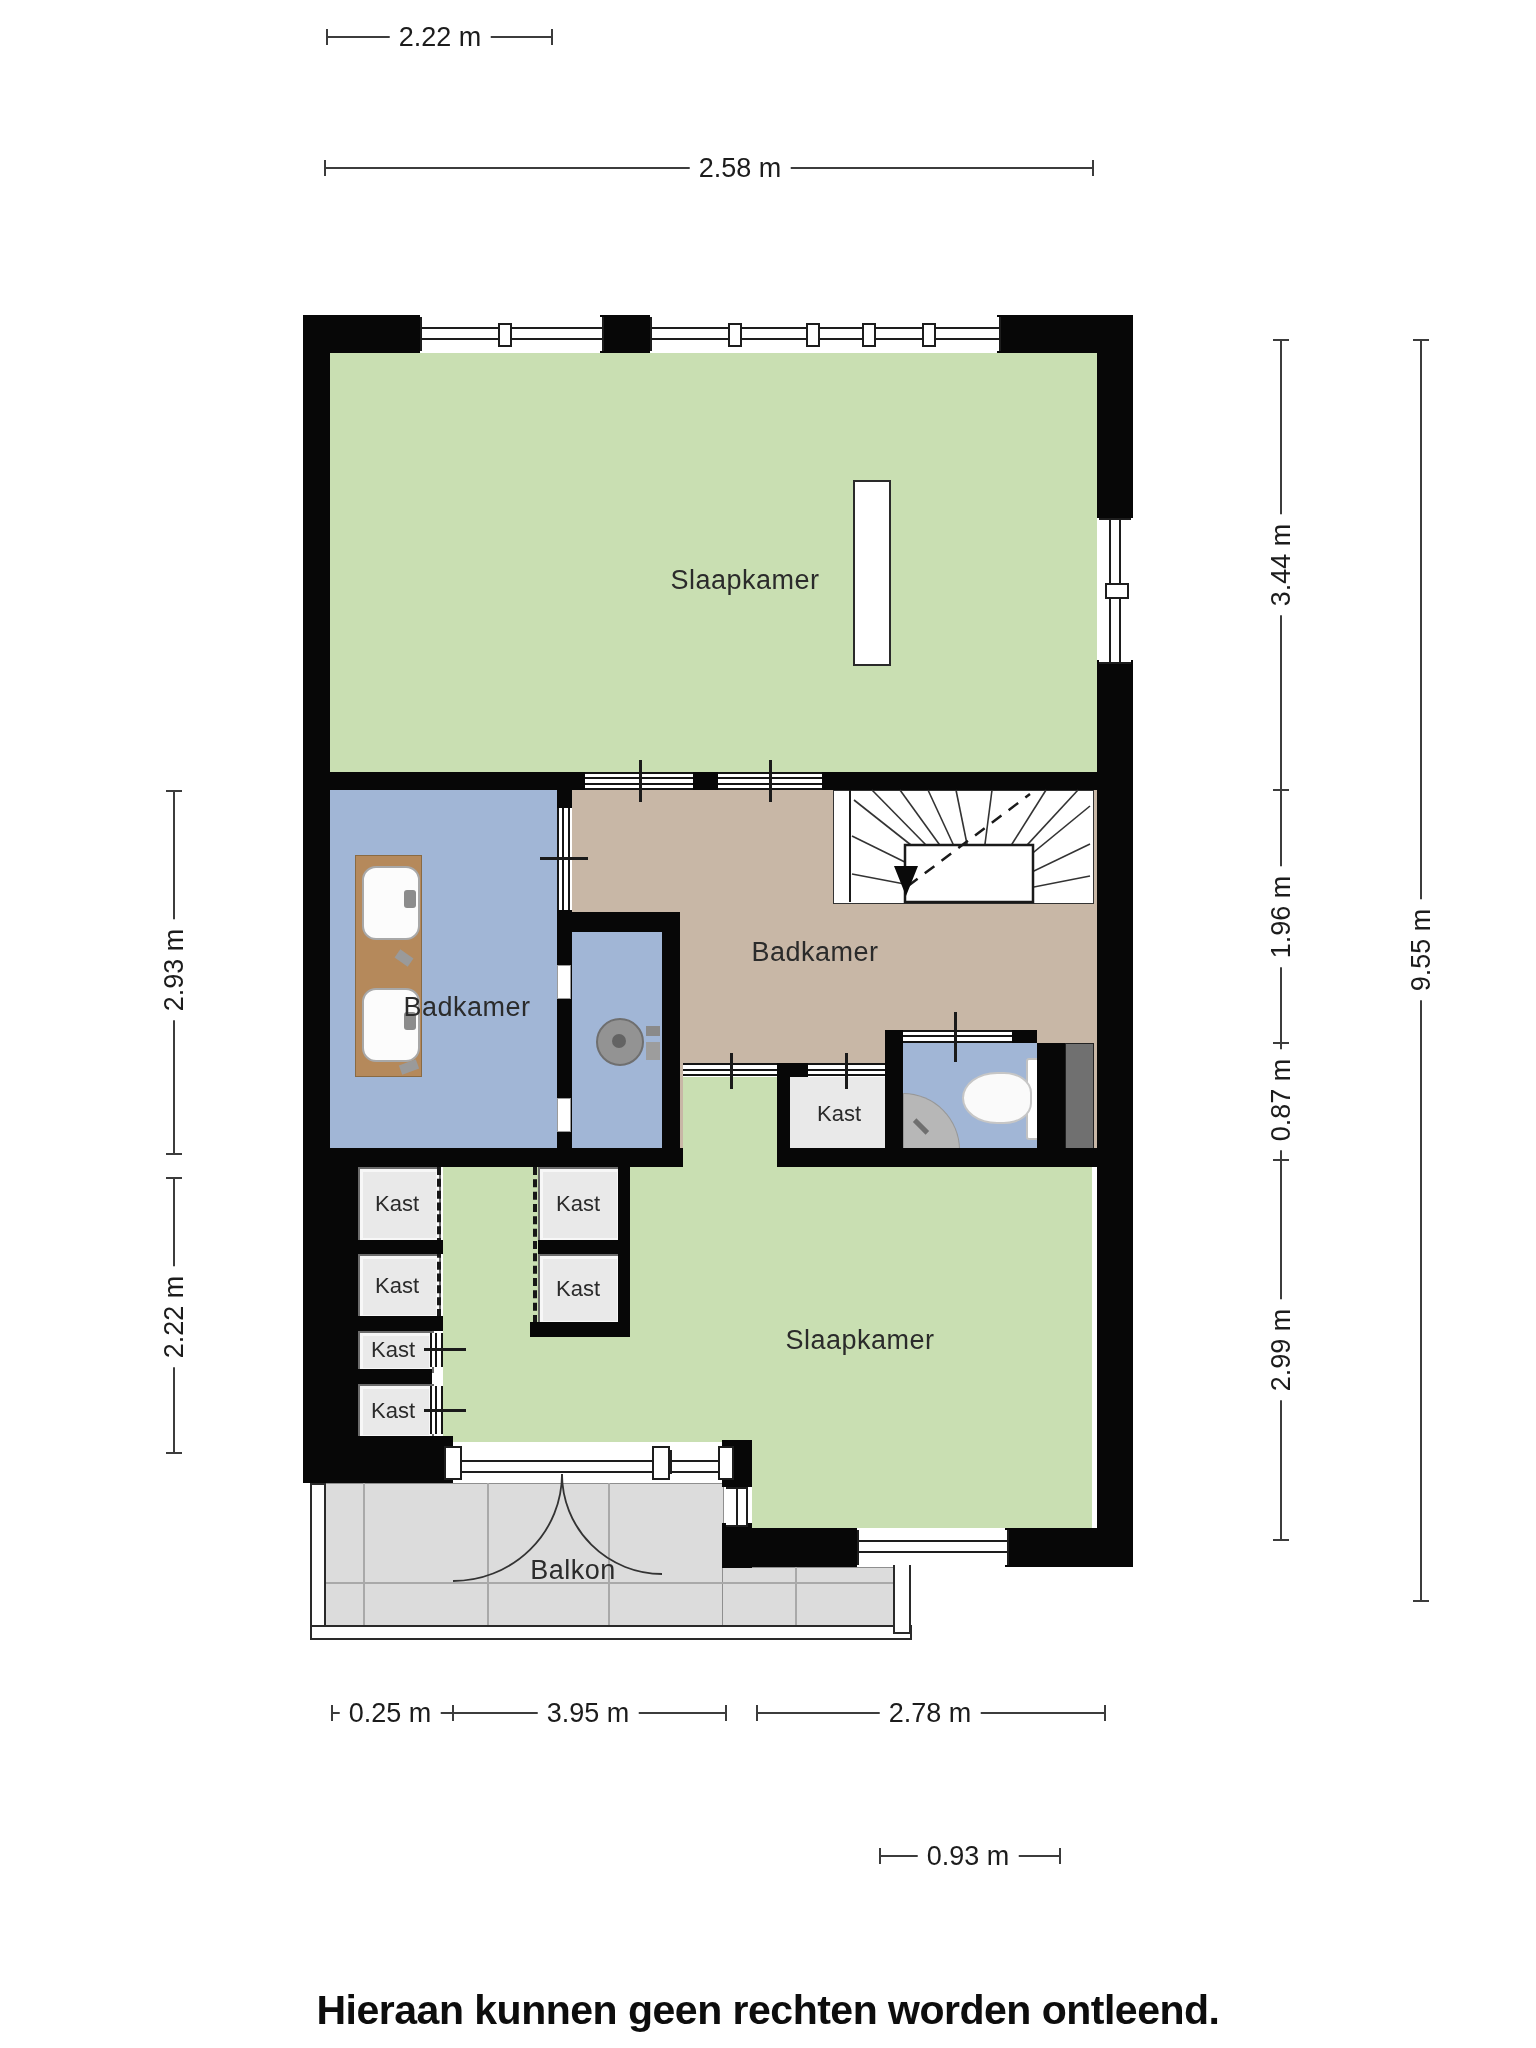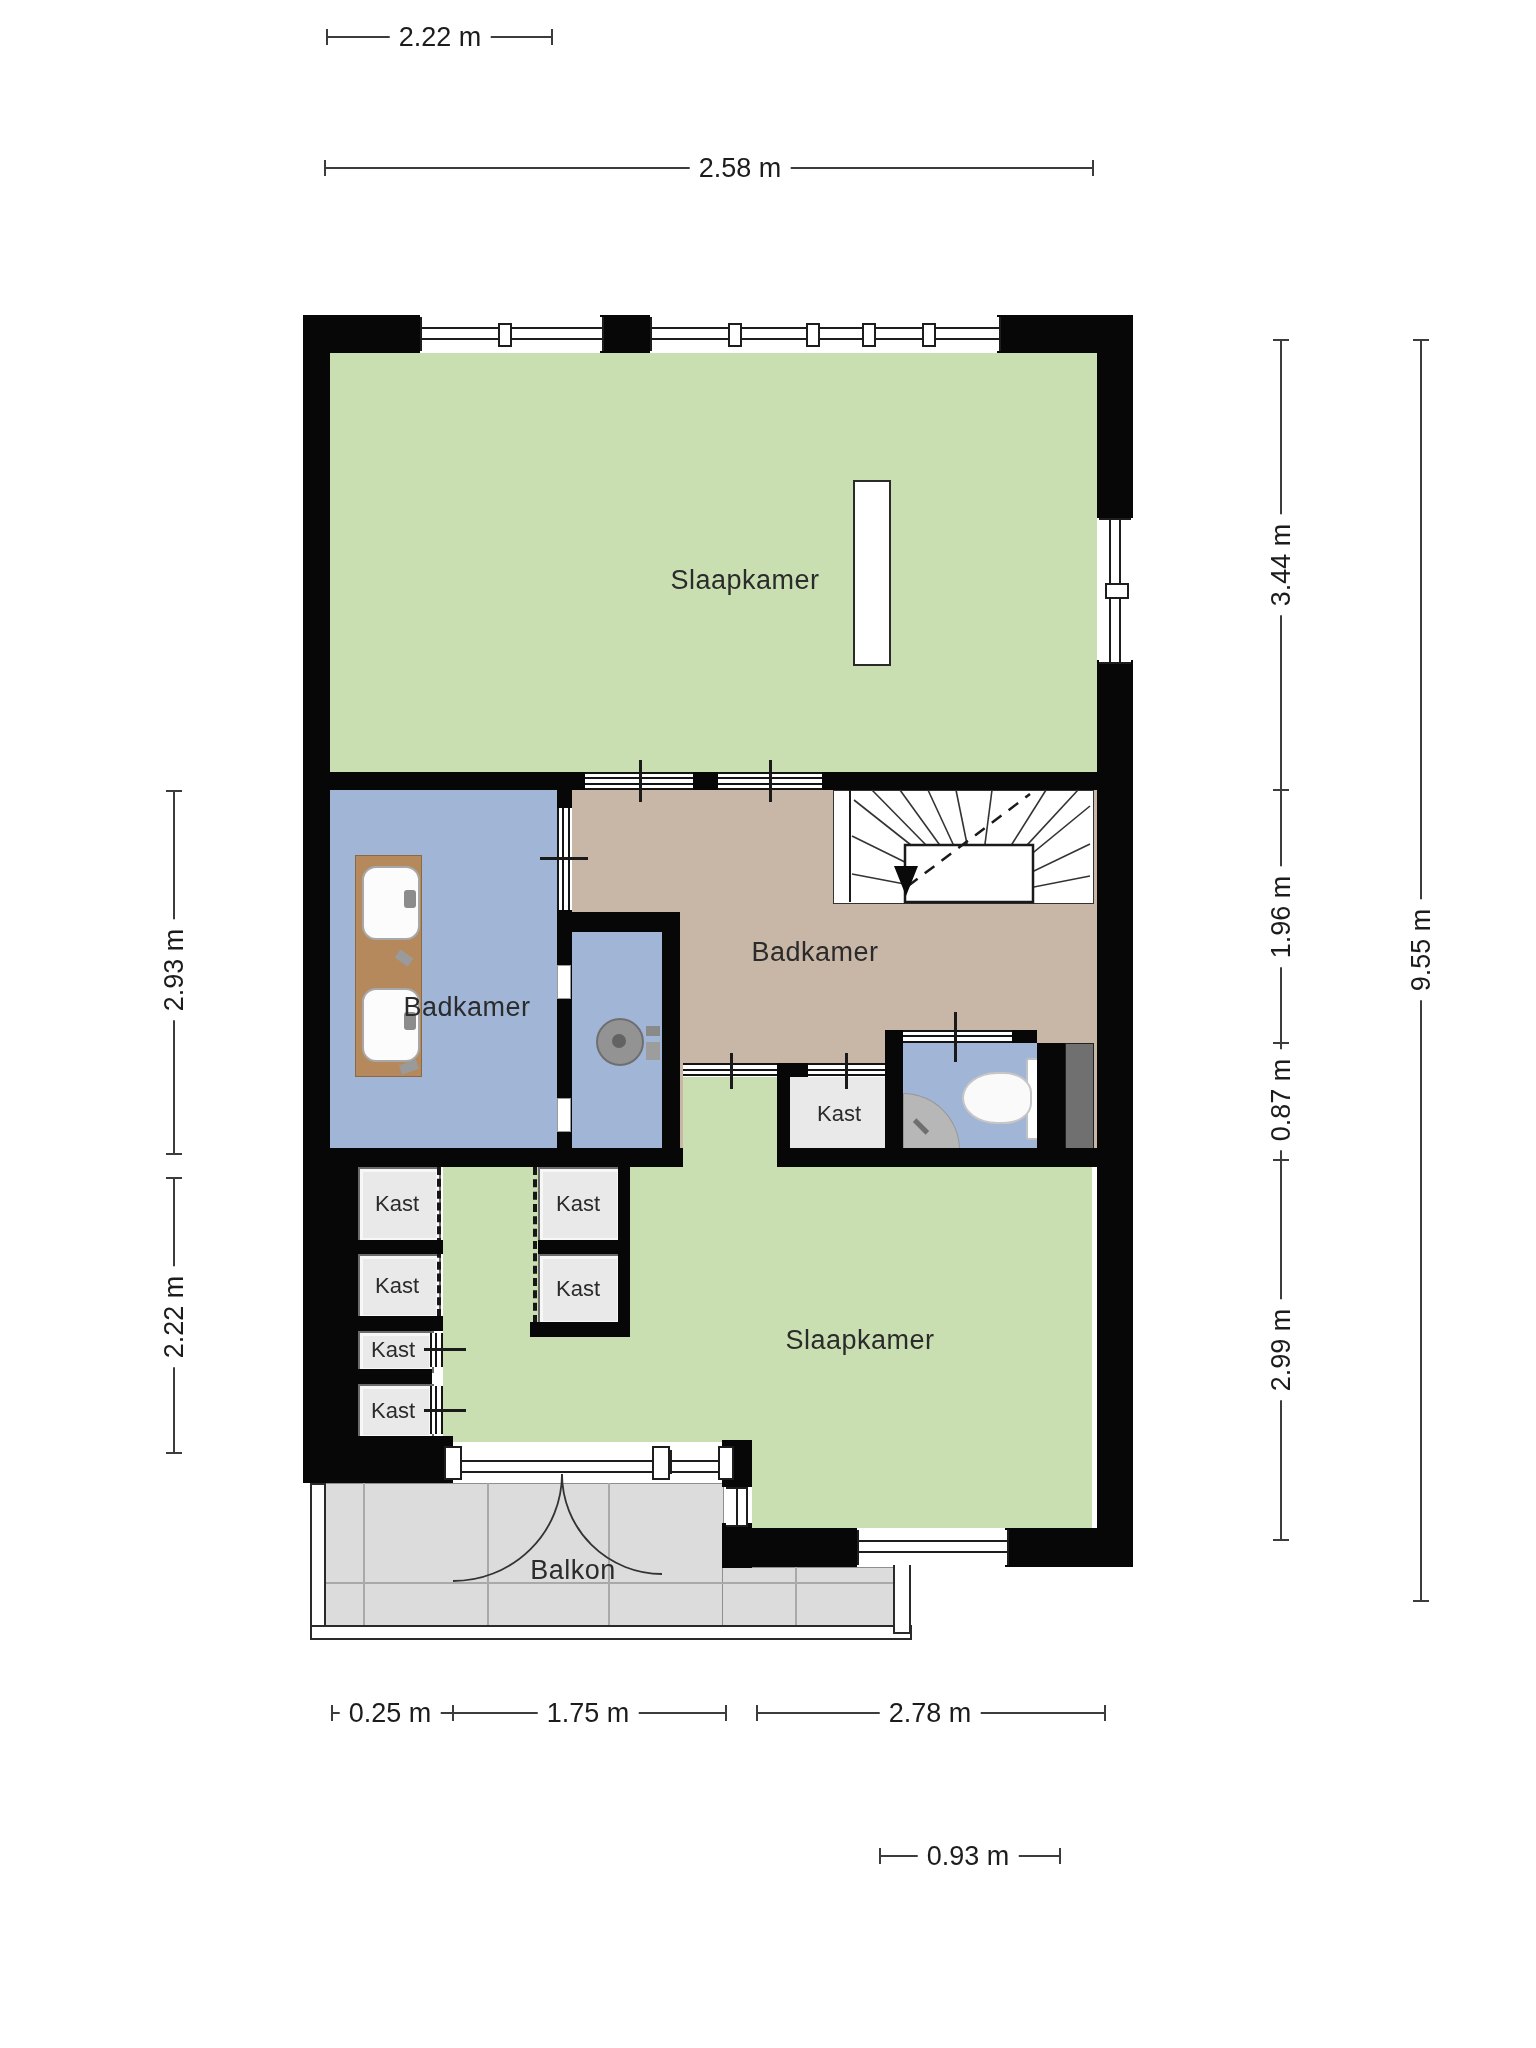--- a/index.html
+++ b/index.html
@@ -245,26 +245,27 @@
   <div class="a dline" style="left:173px;top:1178px;width:2px;height:275px;"></div>
   <div class="a dtick" style="left:166px;top:1177px;width:16px;height:2px;"></div>
   <div class="a dtick" style="left:166px;top:1452px;width:16px;height:2px;"></div>
   <div class="a dlab vert" style="left:174px;top:1317px;">2.22 m</div>
 
   <div class="a dline" style="left:332px;top:1712px;width:394px;height:2px;"></div>
   <div class="a dtick" style="left:331px;top:1705px;width:2px;height:16px;"></div>
   <div class="a dtick" style="left:452px;top:1705px;width:2px;height:16px;"></div>
   <div class="a dtick" style="left:725px;top:1705px;width:2px;height:16px;"></div>
   <div class="a dlab" style="left:390px;top:1713px;">0.25 m</div>
-  <div class="a dlab" style="left:588px;top:1713px;">1.75 m</div>
+  <div class="a dlab" style="left:588px;top:1713px;">3.95 m</div>
 
   <div class="a dline" style="left:757px;top:1712px;width:348px;height:2px;"></div>
   <div class="a dtick" style="left:756px;top:1705px;width:2px;height:16px;"></div>
   <div class="a dtick" style="left:1104px;top:1705px;width:2px;height:16px;"></div>
   <div class="a dlab" style="left:930px;top:1713px;">2.78 m</div>
 
   <div class="a dline" style="left:880px;top:1855px;width:180px;height:2px;"></div>
   <div class="a dtick" style="left:879px;top:1848px;width:2px;height:16px;"></div>
   <div class="a dtick" style="left:1059px;top:1848px;width:2px;height:16px;"></div>
   <div class="a dlab" style="left:968px;top:1856px;">0.93 m</div>
 
+  <div class="a disc" style="left:0;top:2010px;">Hieraan kunnen geen rechten worden ontleend.</div>
 
 </div>
 
 </body></html>

